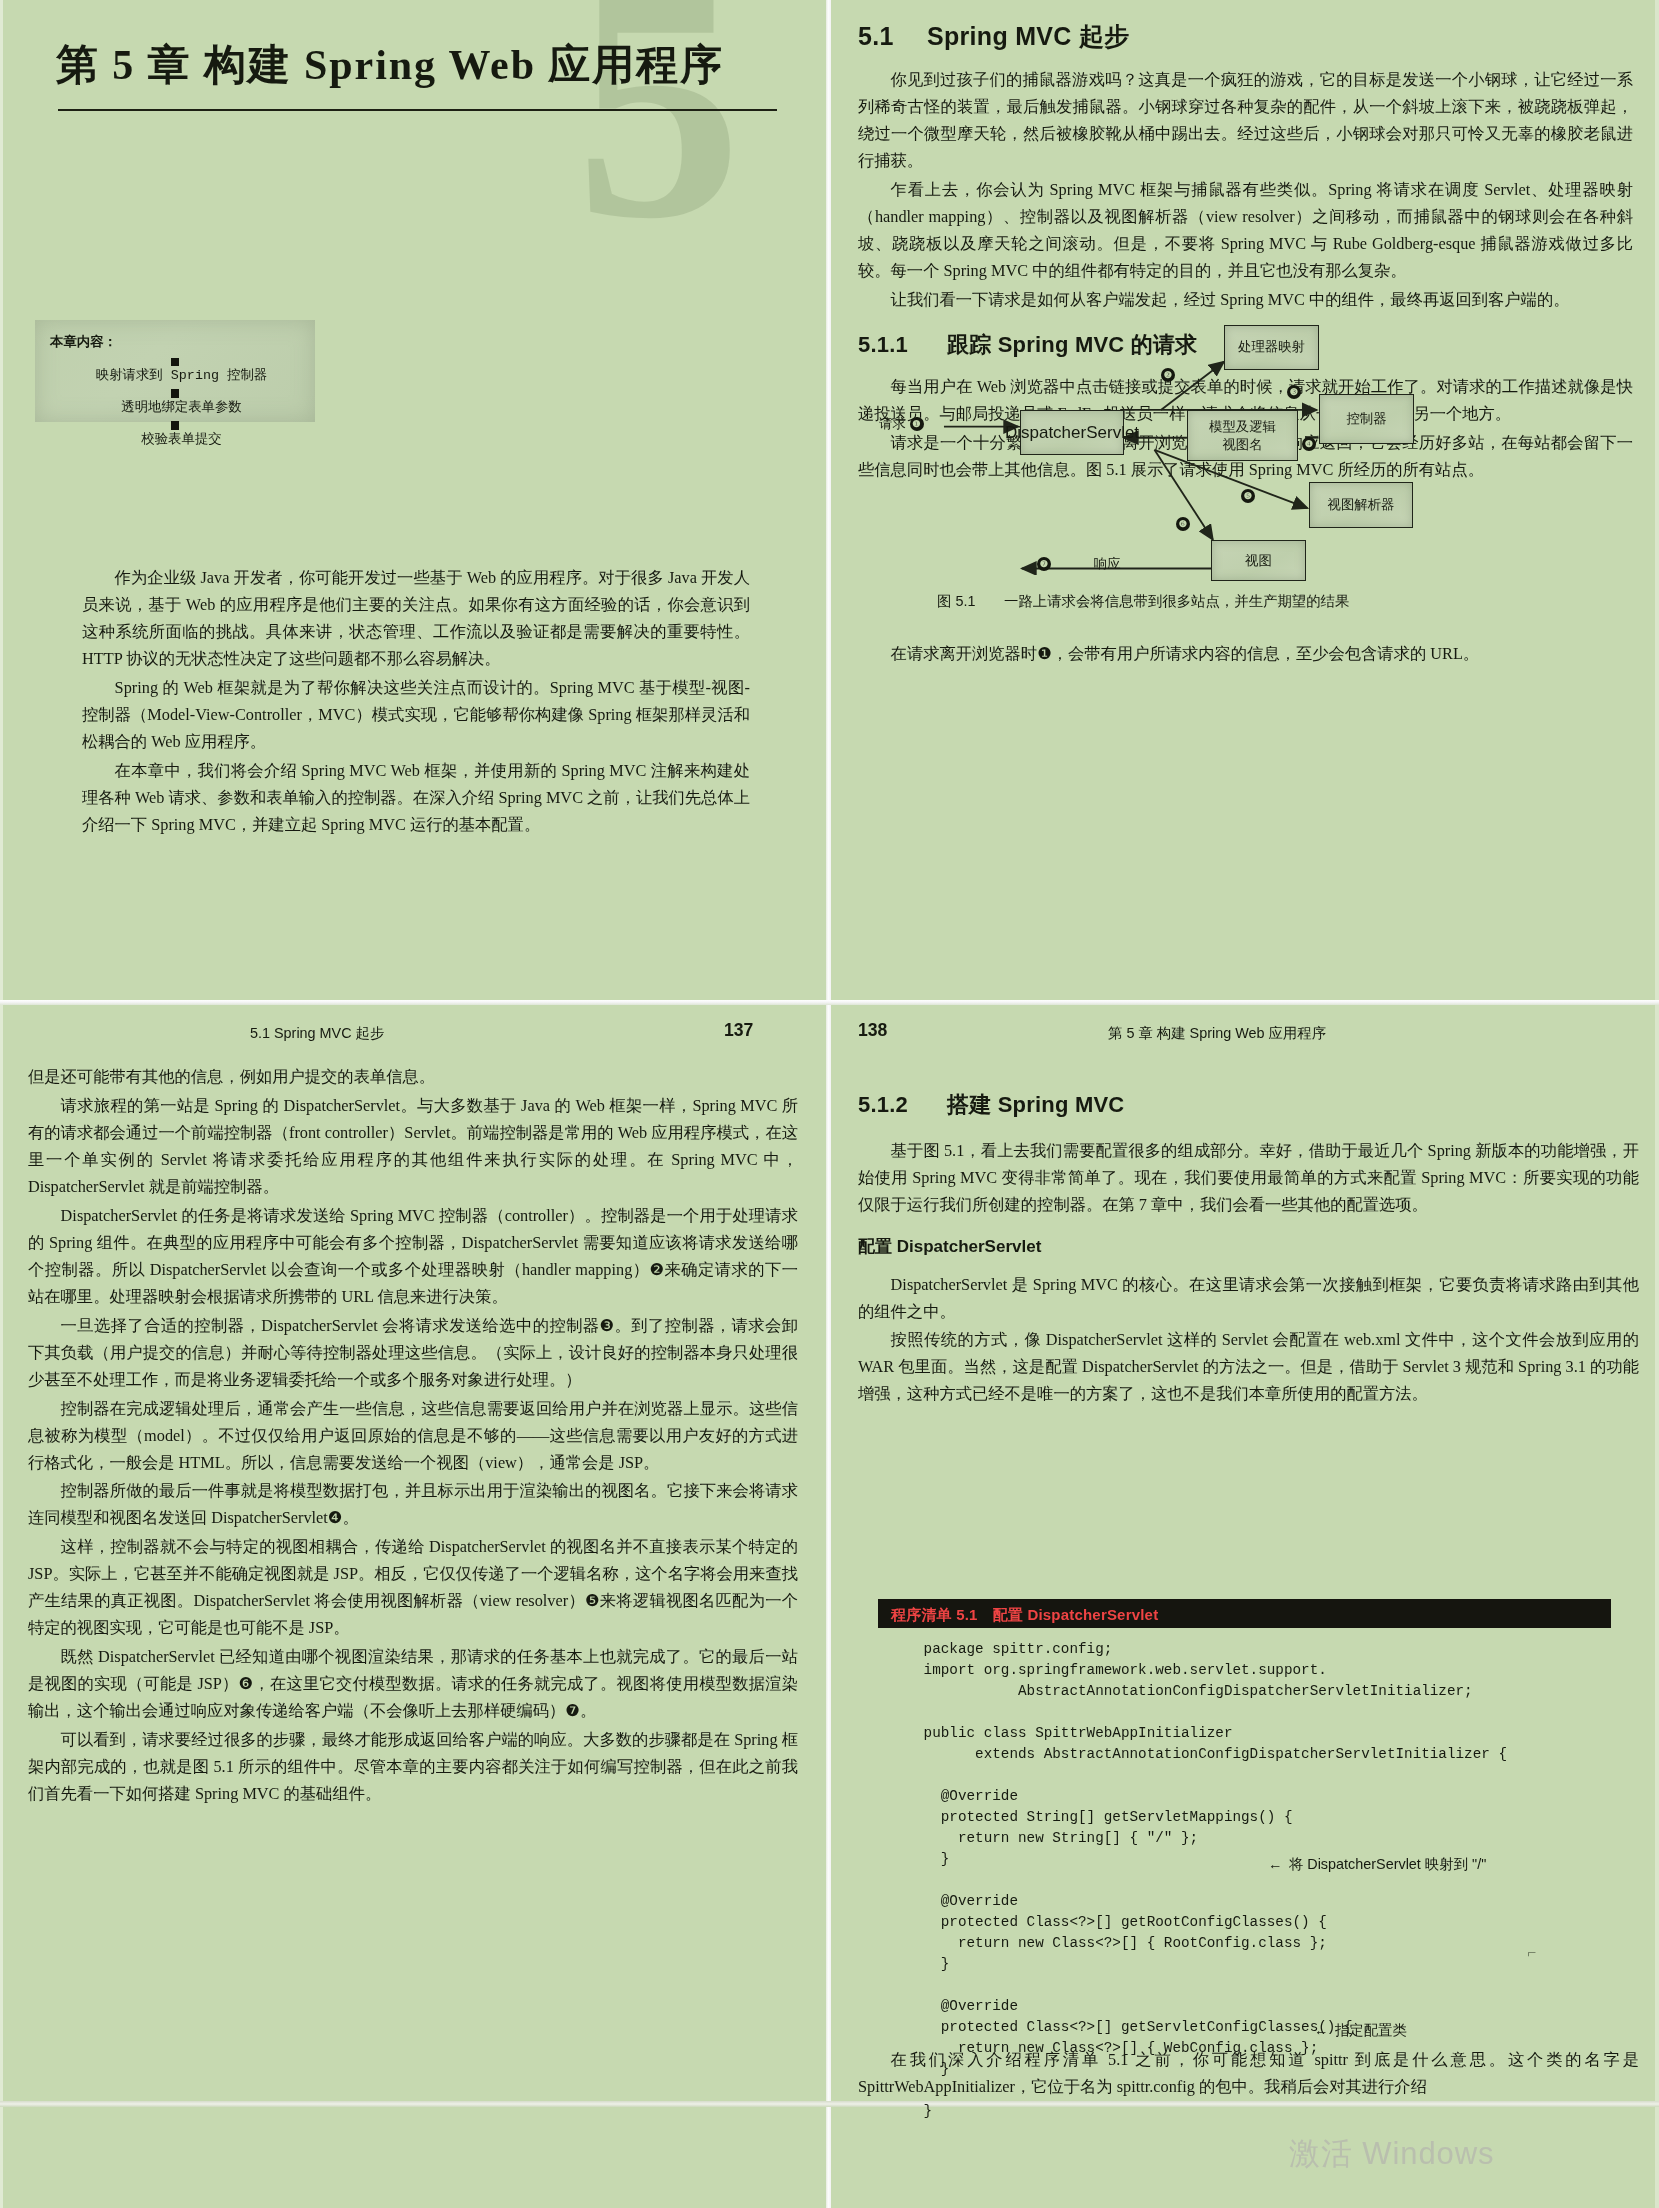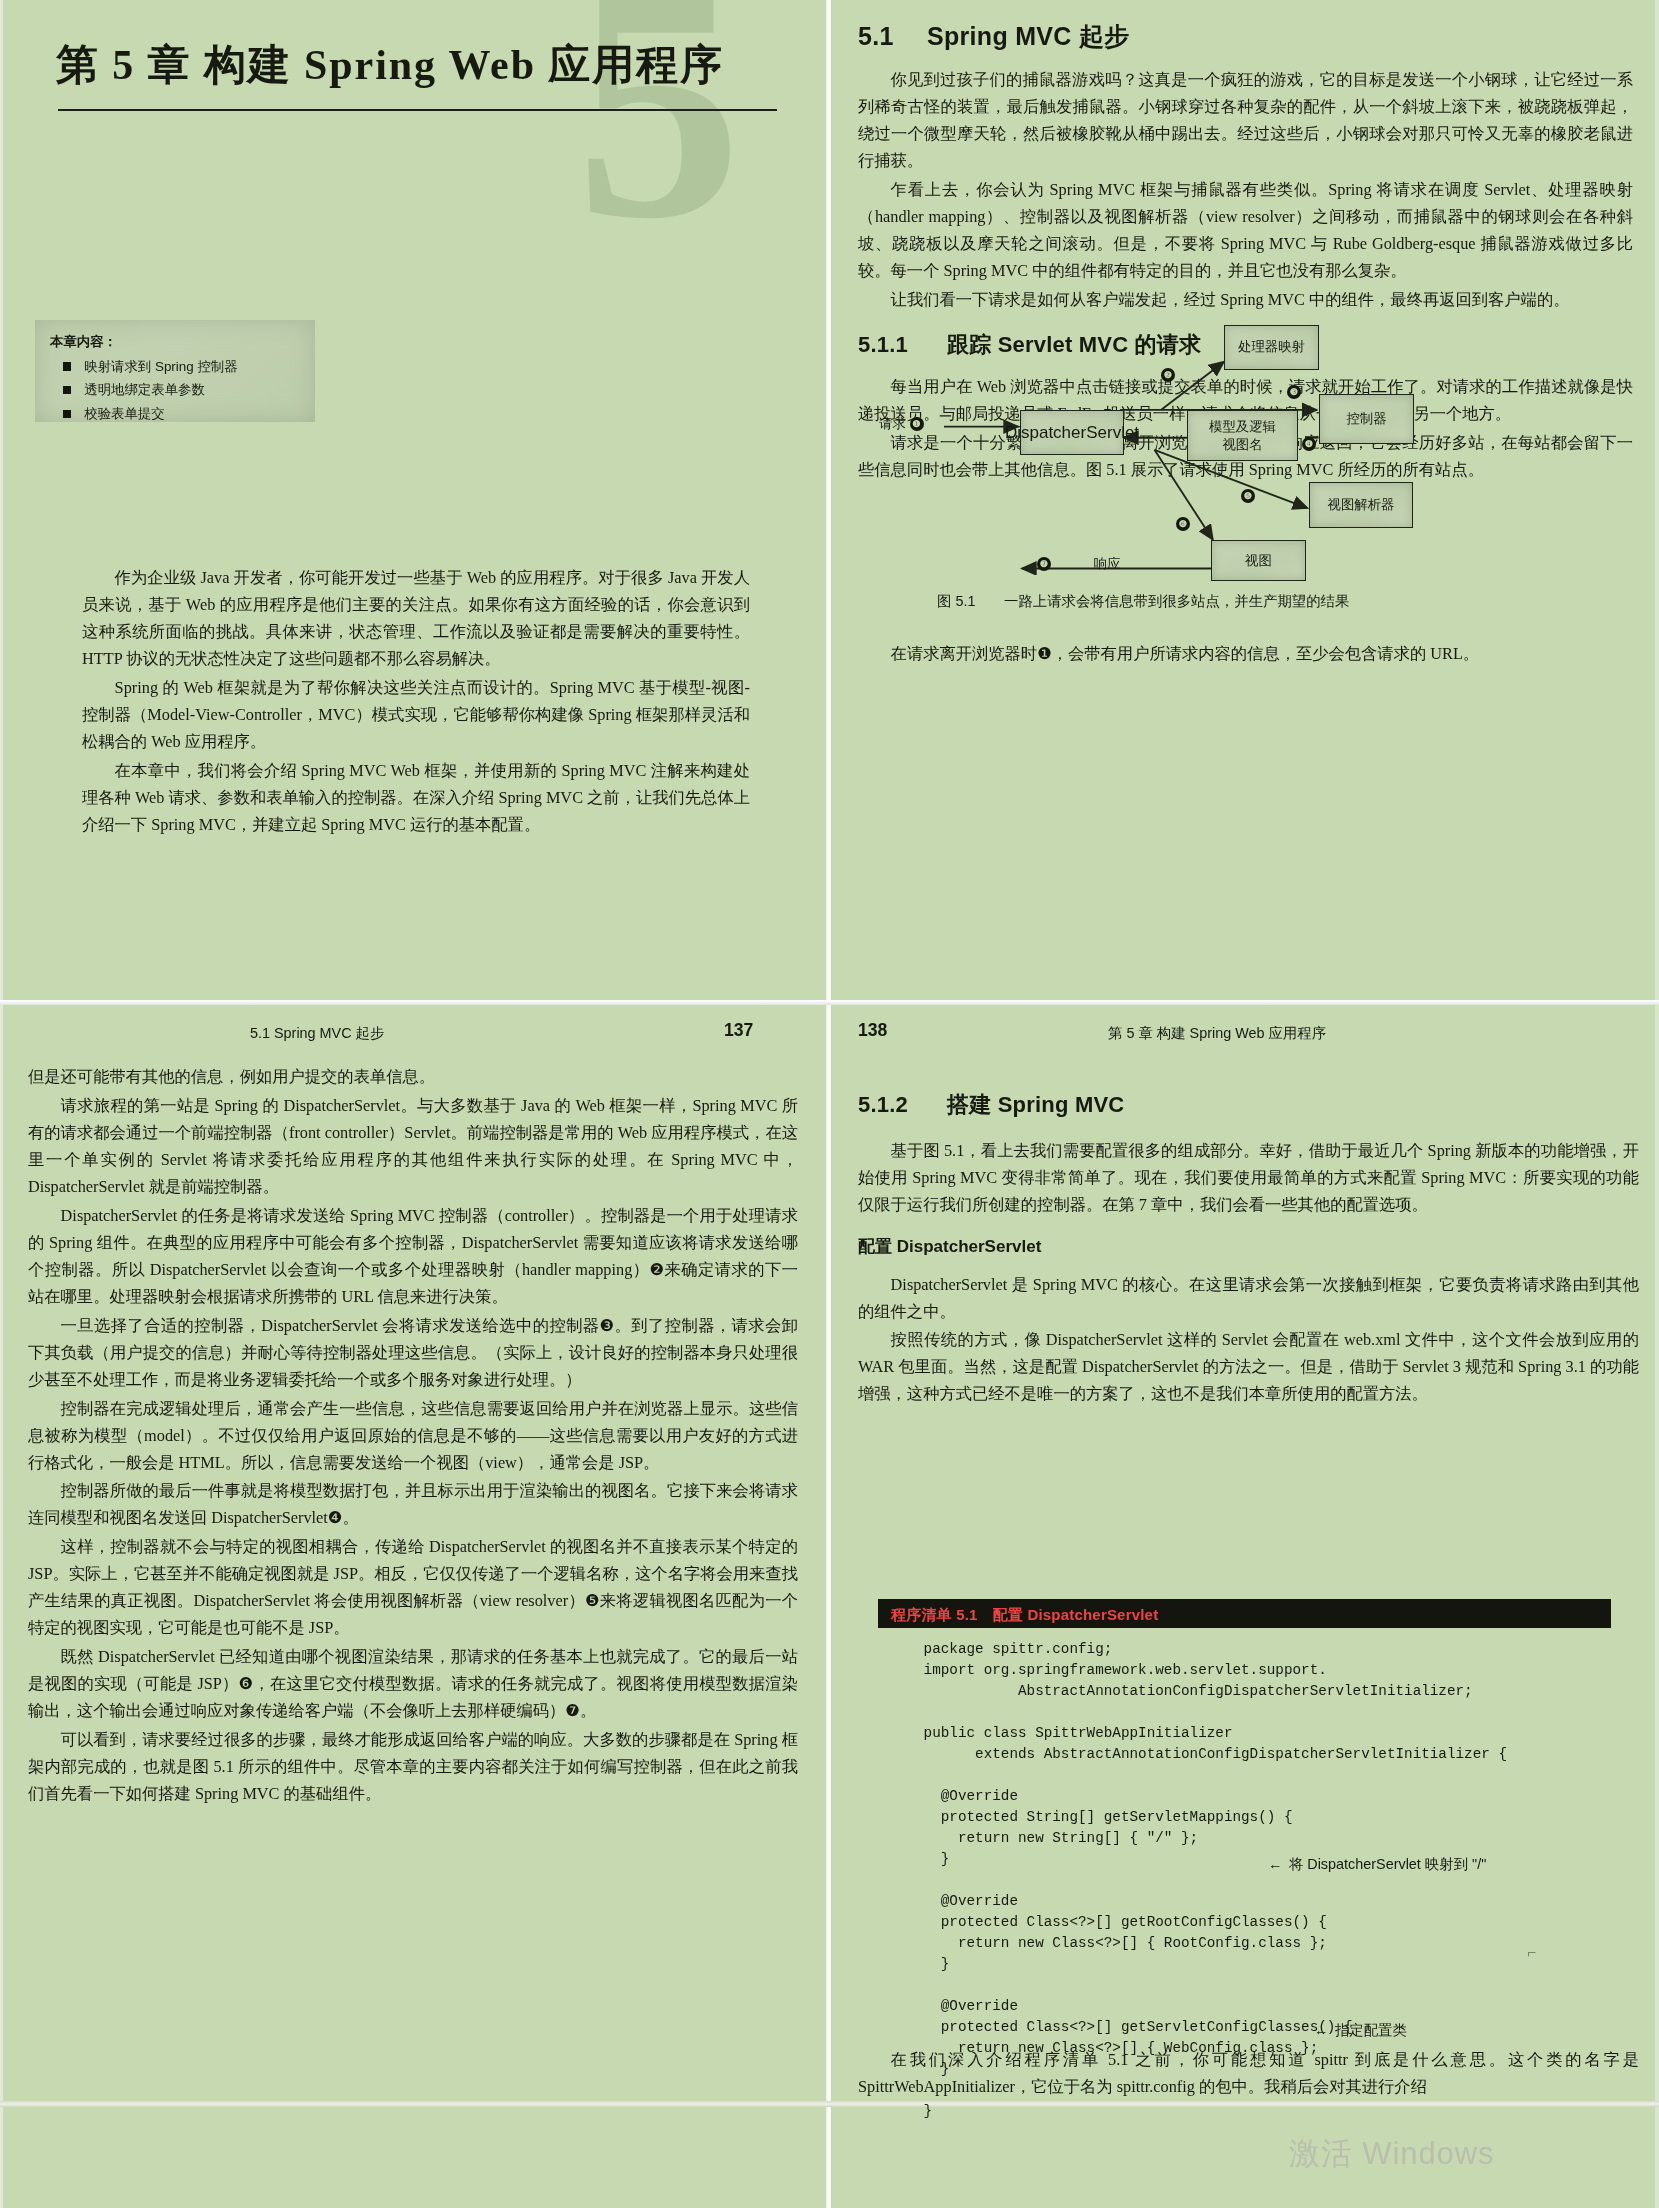--- a/index.html
+++ b/index.html
@@ -45,21 +45,21 @@
   .chap-rule{position:absolute;left:58px;top:109px;width:719px;height:1.9px;background:#1d2014;}
 
   .toc-box{
     position:absolute;left:35px;top:320px;width:280px;height:102px;
     background:linear-gradient(135deg,#bfd0ad 0%,#c2d2b1 40%,#bccdab 100%);
     box-shadow:inset 0 0 22px rgba(140,152,126,.45);
     padding:13px 15px 9.3px 15px;box-sizing:border-box;
   }
   .toc-title{font-family:"Liberation Sans","DejaVu Sans",sans-serif;font-weight:700;font-size:13.4px;margin-bottom:6.5px;}
   .toc-row{display:flex;align-items:center;margin:5.6px 0 5.6px 13px;
-           font-family:Liberation Sans, sans-serif;font-size:13.4px;}
+           font-family:Liberation Mono, monospace;font-size:13.4px;flex-direction:column;}
   .bullet{width:8.3px;height:8.3px;background:#12150d;margin-right:13px;flex:0 0 auto;}
 
   .intro{position:absolute;left:82px;top:564px;width:668px;}
 
   
   .para{
     font-size:16.3px;line-height:27px;text-align:justify;
     text-indent:2em;margin:0 0 1.9px 0;
     font-family:"Liberation Serif","DejaVu Serif",serif;
   }
@@ -189,21 +189,21 @@
       <span class="num">5.1</span><span>Spring MVC 起步</span>
     </div>
 
     <div style="height:13px"></div>
     <p class="para">你见到过孩子们的捕鼠器游戏吗？这真是一个疯狂的游戏，它的目标是发送一个小钢球，让它经过一系列稀奇古怪的装置，最后触发捕鼠器。小钢球穿过各种复杂的配件，从一个斜坡上滚下来，被跷跷板弹起，绕过一个微型摩天轮，然后被橡胶靴从桶中踢出去。经过这些后，小钢球会对那只可怜又无辜的橡胶老鼠进行捕获。</p>
     <p class="para">乍看上去，你会认为 Spring MVC 框架与捕鼠器有些类似。Spring 将请求在调度 Servlet、处理器映射（handler mapping）、控制器以及视图解析器（view resolver）之间移动，而捕鼠器中的钢球则会在各种斜坡、跷跷板以及摩天轮之间滚动。但是，不要将 Spring MVC 与 Rube Goldberg-esque 捕鼠器游戏做过多比较。每一个 Spring MVC 中的组件都有特定的目的，并且它也没有那么复杂。</p>
     <p class="para">让我们看一下请求是如何从客户端发起，经过 Spring MVC 中的组件，最终再返回到客户端的。</p>
 
     <div style="height:15px"></div>
     <div class="h2">
-      <span class="num">5.1.1</span><span>跟踪 Servlet MVC 的请求</span>
+      <span class="num">5.1.1</span><span>跟踪 Spring MVC 的请求</span>
     </div>
 
     <div style="height:13px"></div>
     <p class="para">每当用户在 Web 浏览器中点击链接或提交表单的时候，请求就开始工作了。对请求的工作描述就像是快递投送员。与邮局投递员或 FedEx 投送员一样，请求会将信息从一个地方带到另一个地方。</p>
     <p class="para">请求是一个十分繁忙的家伙。从离开浏览器开始到获取响应返回，它会经历好多站，在每站都会留下一些信息同时也会带上其他信息。图 5.1 展示了请求使用 Spring MVC 所经历的所有站点。</p>
   </div>
 
   <div class="figwrap">
     <svg width="612" height="269" style="position:absolute;left:0;top:0" viewBox="0 0 660 290">
       <defs>

